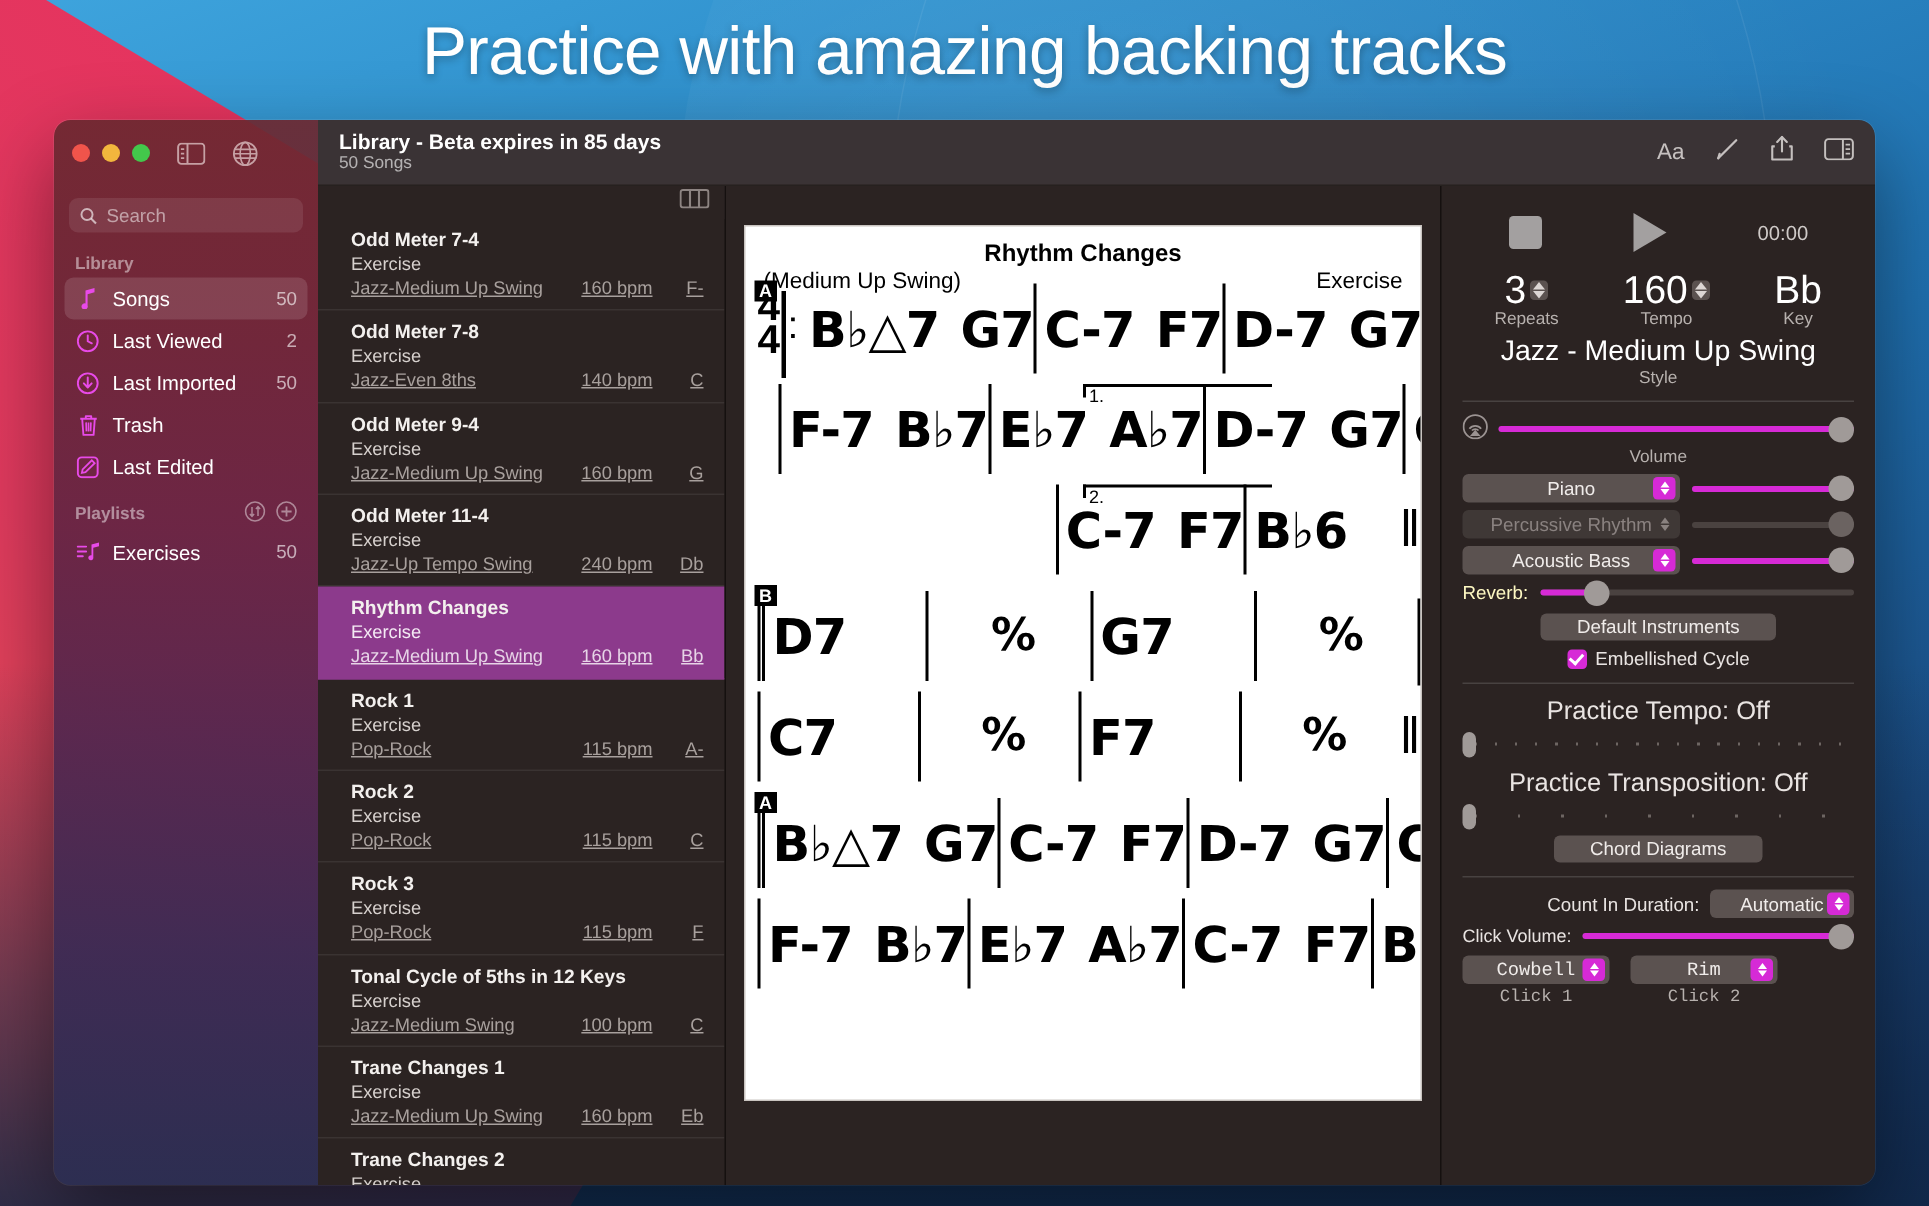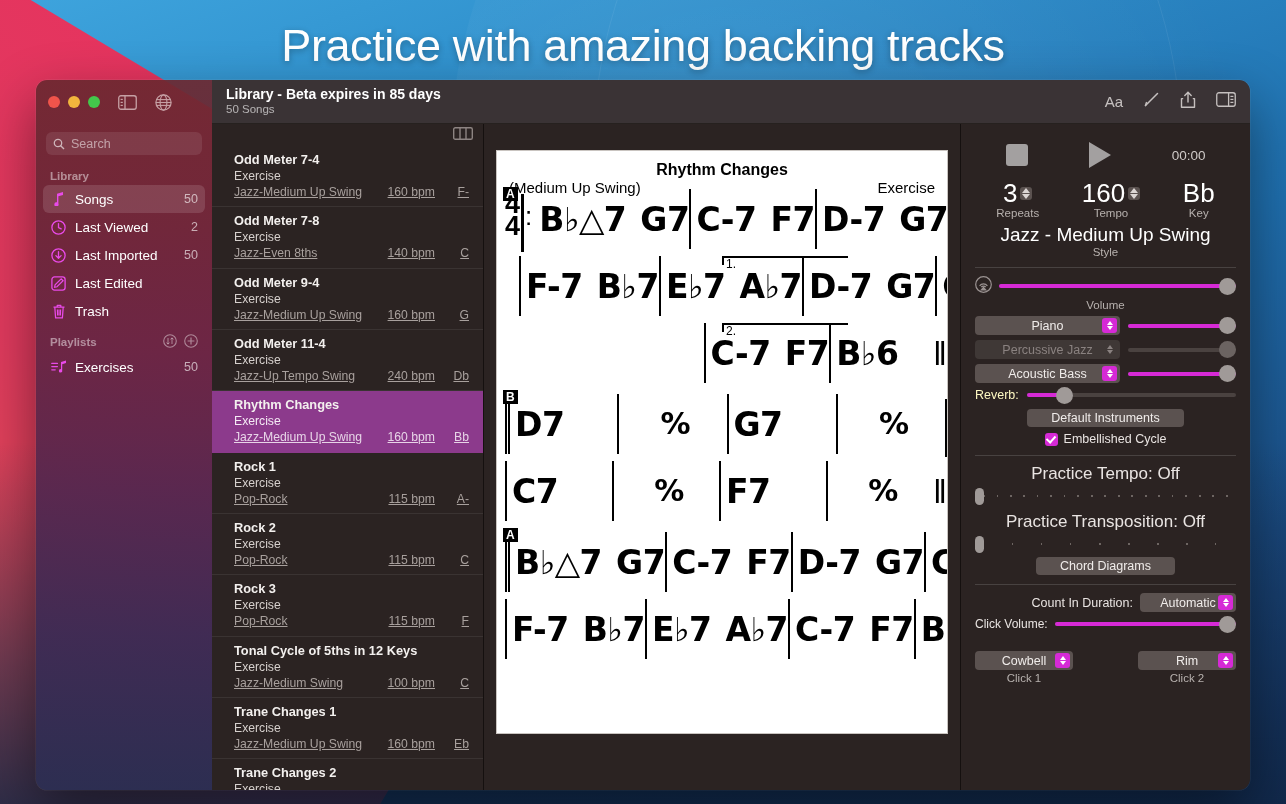--- a/index.html
+++ b/index.html
@@ -19,21 +19,21 @@
   .wp-swoosh{position:absolute;right:-5%;top:-40%;width:70%;height:120%;
     border-radius:50%;
     background:radial-gradient(ellipse at 30% 50%, rgba(255,255,255,0.08), rgba(255,255,255,0) 60%);}
   .wp-swoosh2{position:absolute;right:8%;top:-30%;width:46%;height:100%;
     border-radius:50%;border:1px solid rgba(255,255,255,0.07);}
   .wp-bottom{position:absolute;left:0;bottom:0;width:100%;height:45%;
     background:linear-gradient(180deg,rgba(20,45,80,0) 0%,rgba(18,42,76,0.55) 60%,rgba(16,38,70,0.85) 100%);}
 
   
   .headline{
-    position:absolute;top:20px;left:0;width:100%;text-align:center;
+    position:absolute;top:8px;left:0;width:100%;text-align:center;
     color:#ffffff;font-size:45px;font-weight:400;letter-spacing:-0.4px;
     text-shadow:0 2px 6px rgba(0,0,0,0.30);
     font-family:"Liberation Sans", sans-serif;
   }
 
   
   .window{
     position:absolute;left:36px;top:80px;width:1214px;height:710px;
     border-radius:11px;overflow:hidden;
     box-shadow:0 22px 55px rgba(0,0,0,0.45), 0 0 0 0.5px rgba(255,255,255,0.13);
@@ -202,21 +202,21 @@
   .prac-lbl{text-align:center;font-size:17px;color:#e9e4e2;margin-top:6px;}
   .ticks{position:relative;height:20px;margin-top:2px;}
   .ticks .tbar{position:absolute;left:8px;right:0;top:9px;height:2px;
     background:repeating-linear-gradient(to right,#6d6562 0 1.5px,transparent 1.5px 13.5px);}
   .ticks .tbar.wide{background:repeating-linear-gradient(to right,#6d6562 0 1.5px,transparent 1.5px 29px);}
   .ticks .knob{position:absolute;left:0;top:2px;width:9px;height:17px;border-radius:5px;background:#a09a98;}
 
   .cid{display:flex;align-items:center;justify-content:flex-end;gap:7px;margin-top:6px;font-size:12.5px;}
   .cid .popup{width:96px;}
   .cvrow{display:flex;align-items:center;gap:7px;margin-top:5px;}
-  .clicks{display:flex;gap:14px;justify-content:space-between;margin-top:20px;}
+  .clicks{display:flex;gap:14px;justify-content:flex-start;margin-top:6px;font-family:Liberation Mono, monospace;}
   .clickcol{text-align:center;}
   .clickcol .popup{width:98px;}
   .clickcol .cl{font-size:11.5px;color:#b7b1ae;margin-top:2px;}
 </style>
 </head>
 <body>
 
 <div class="wallpaper">
   <div class="wp-blue"></div>
   <div class="wp-red"></div>
@@ -291,36 +291,36 @@
             <svg width="15" height="15" viewBox="0 0 15 15">
                 <circle cx="7.5" cy="7.5" r="6.6" fill="none" stroke="#e84ae8" stroke-width="1.3"></circle>
                 <path d="M7.5 3.7 L7.5 10.1 M4.9 7.6 L7.5 10.3 L10.1 7.6" fill="none" stroke="#e84ae8" stroke-width="1.3" stroke-linecap="round" stroke-linejoin="round"></path>
               </svg>
           </span>
           <span class="lbl">Last Imported</span>
           <span class="cnt">50</span>
         </li>
         <li>
           <span class="ic">
-            <svg width="15" height="15" viewBox="0 0 15 15">
-                <rect x="0.9" y="0.9" width="13.2" height="13.2" rx="2.6" fill="none" stroke="#e84ae8" stroke-width="1.3"></rect>
-                <path d="M3.6 11.2 L4.1 8.9 L10.2 2.9 L12.1 4.8 L6.0 10.8 Z" fill="none" stroke="#e84ae8" stroke-width="1.2"></path>
-              </svg>
-          </span>
-          <span class="lbl">Last Edited</span>
+            <svg width="14" height="15" viewBox="0 0 14 15">
+                <path d="M1.5 3.2 L12.5 3.2 M2.8 3.2 L3.6 13.9 L10.4 13.9 L11.2 3.2 M5.2 3.2 L5.2 1.4 L8.8 1.4 L8.8 3.2" fill="none" stroke="#e84ae8" stroke-width="1.25" stroke-linejoin="round"></path>
+                <path d="M5.4 5.6 L5.6 11.6 M7 5.6 L7 11.6 M8.6 5.6 L8.4 11.6" stroke="#e84ae8" stroke-width="1.1"></path>
+              </svg>
+          </span>
+          <span class="lbl">Trash</span>
           <span class="cnt"></span>
         </li>
         <li>
           <span class="ic">
-            <svg width="14" height="15" viewBox="0 0 14 15">
-                <path d="M1.5 3.2 L12.5 3.2 M2.8 3.2 L3.6 13.9 L10.4 13.9 L11.2 3.2 M5.2 3.2 L5.2 1.4 L8.8 1.4 L8.8 3.2" fill="none" stroke="#e84ae8" stroke-width="1.25" stroke-linejoin="round"></path>
-                <path d="M5.4 5.6 L5.6 11.6 M7 5.6 L7 11.6 M8.6 5.6 L8.4 11.6" stroke="#e84ae8" stroke-width="1.1"></path>
-              </svg>
-          </span>
-          <span class="lbl">Trash</span>
+            <svg width="15" height="15" viewBox="0 0 15 15">
+                <rect x="0.9" y="0.9" width="13.2" height="13.2" rx="2.6" fill="none" stroke="#e84ae8" stroke-width="1.3"></rect>
+                <path d="M3.6 11.2 L4.1 8.9 L10.2 2.9 L12.1 4.8 L6.0 10.8 Z" fill="none" stroke="#e84ae8" stroke-width="1.2"></path>
+              </svg>
+          </span>
+          <span class="lbl">Last Edited</span>
           <span class="cnt"></span>
         </li>
       </ul>
 
       <div class="sec-hd">
         <span>Playlists</span>
         <span class="acts">
           <span>
             <svg width="14" height="14" viewBox="0 0 14 14">
                 <circle cx="7" cy="7" r="6.3" fill="none" stroke="rgba(255,255,255,0.6)" stroke-width="1.1"></circle>
@@ -701,21 +701,21 @@
                     <i class="d"></i>
                   </span>
               </div>
               <div class="mini">
                 <div class="sl-fill" style="width:100%;"></div>
                   <div class="sl-knob" style="left:calc(100% - 17px);"></div>
               </div>
             </div>
             <div class="instr">
               <div class="popup dis">
-                <span>Percussive Jazz</span>
+                <span>Percussive Rhythm</span>
                 <span class="chev">
                     <i class="u"></i>
                     <i class="d"></i>
                   </span>
               </div>
               <div class="mini">
                 <div class="sl-knob" style="left:calc(100% - 17px);background:#6b6361;"></div>
               </div>
             </div>
             <div class="instr">

